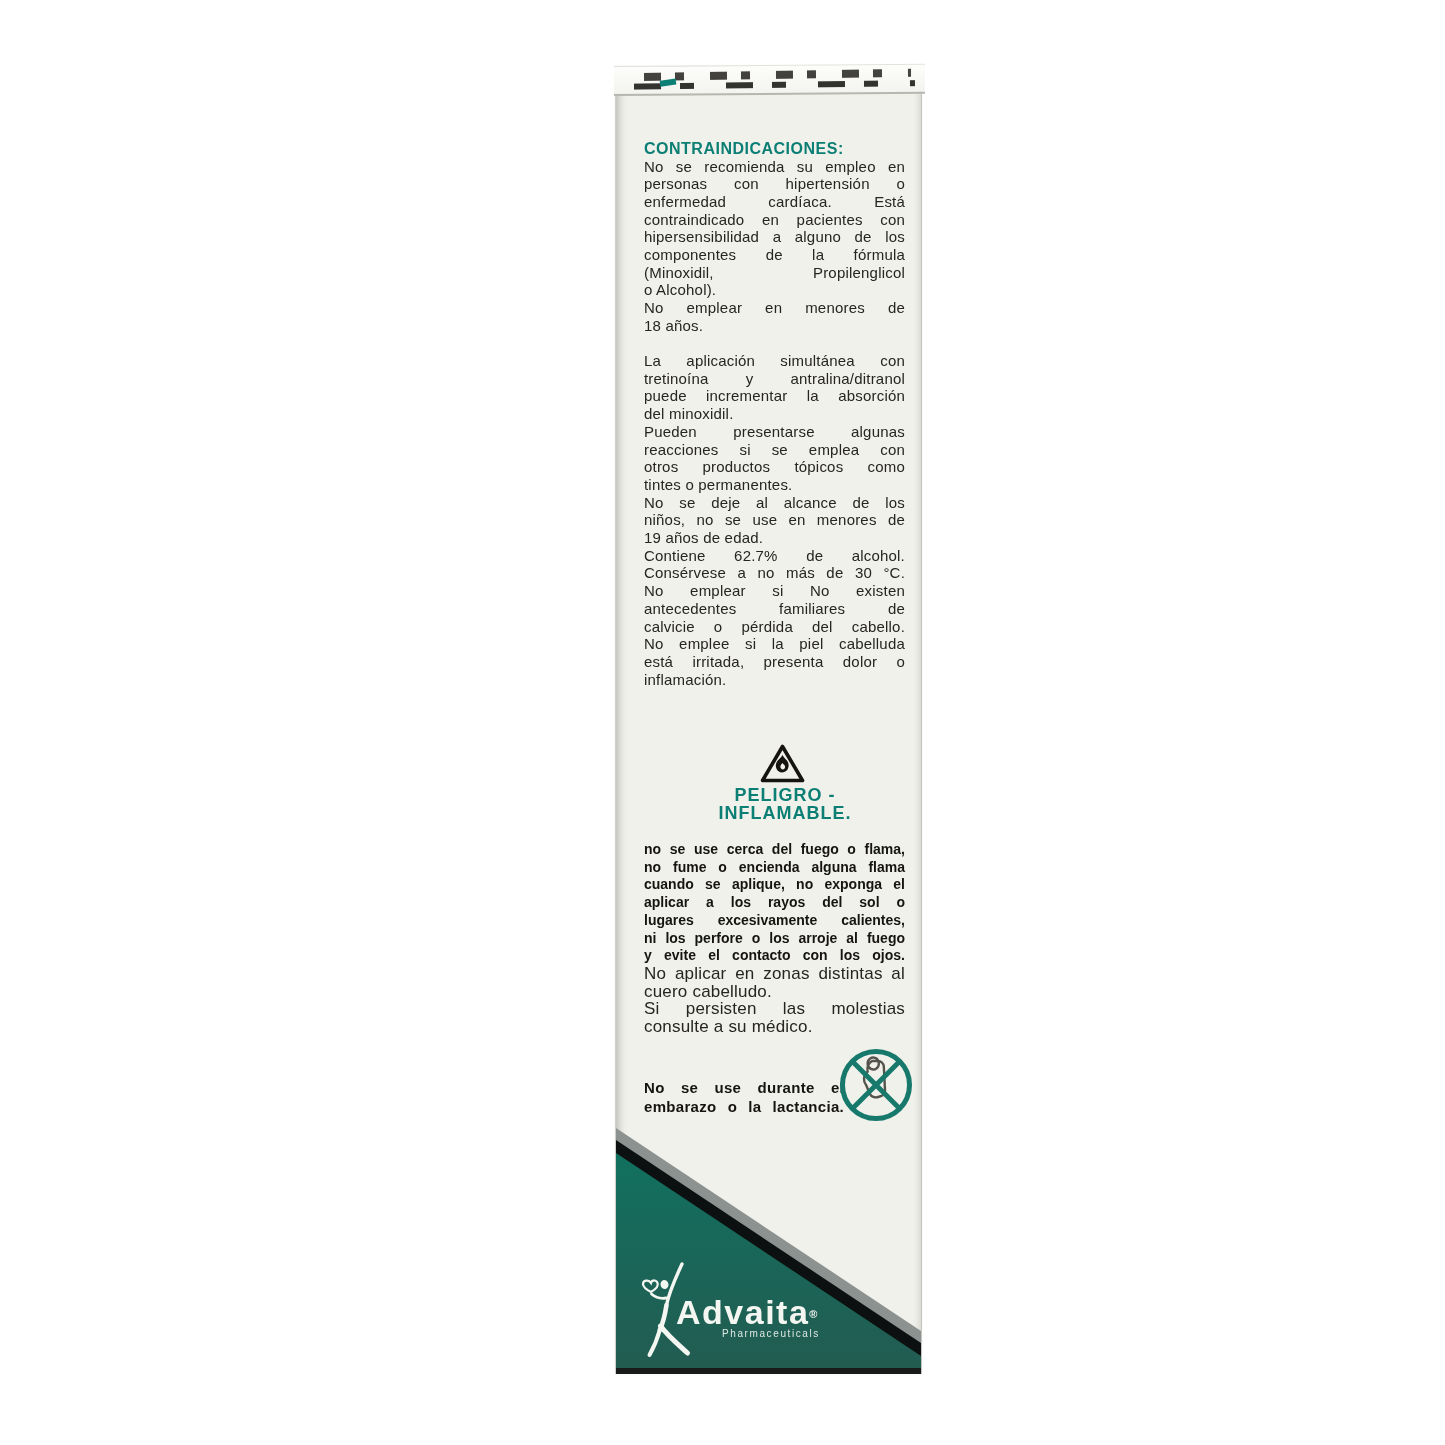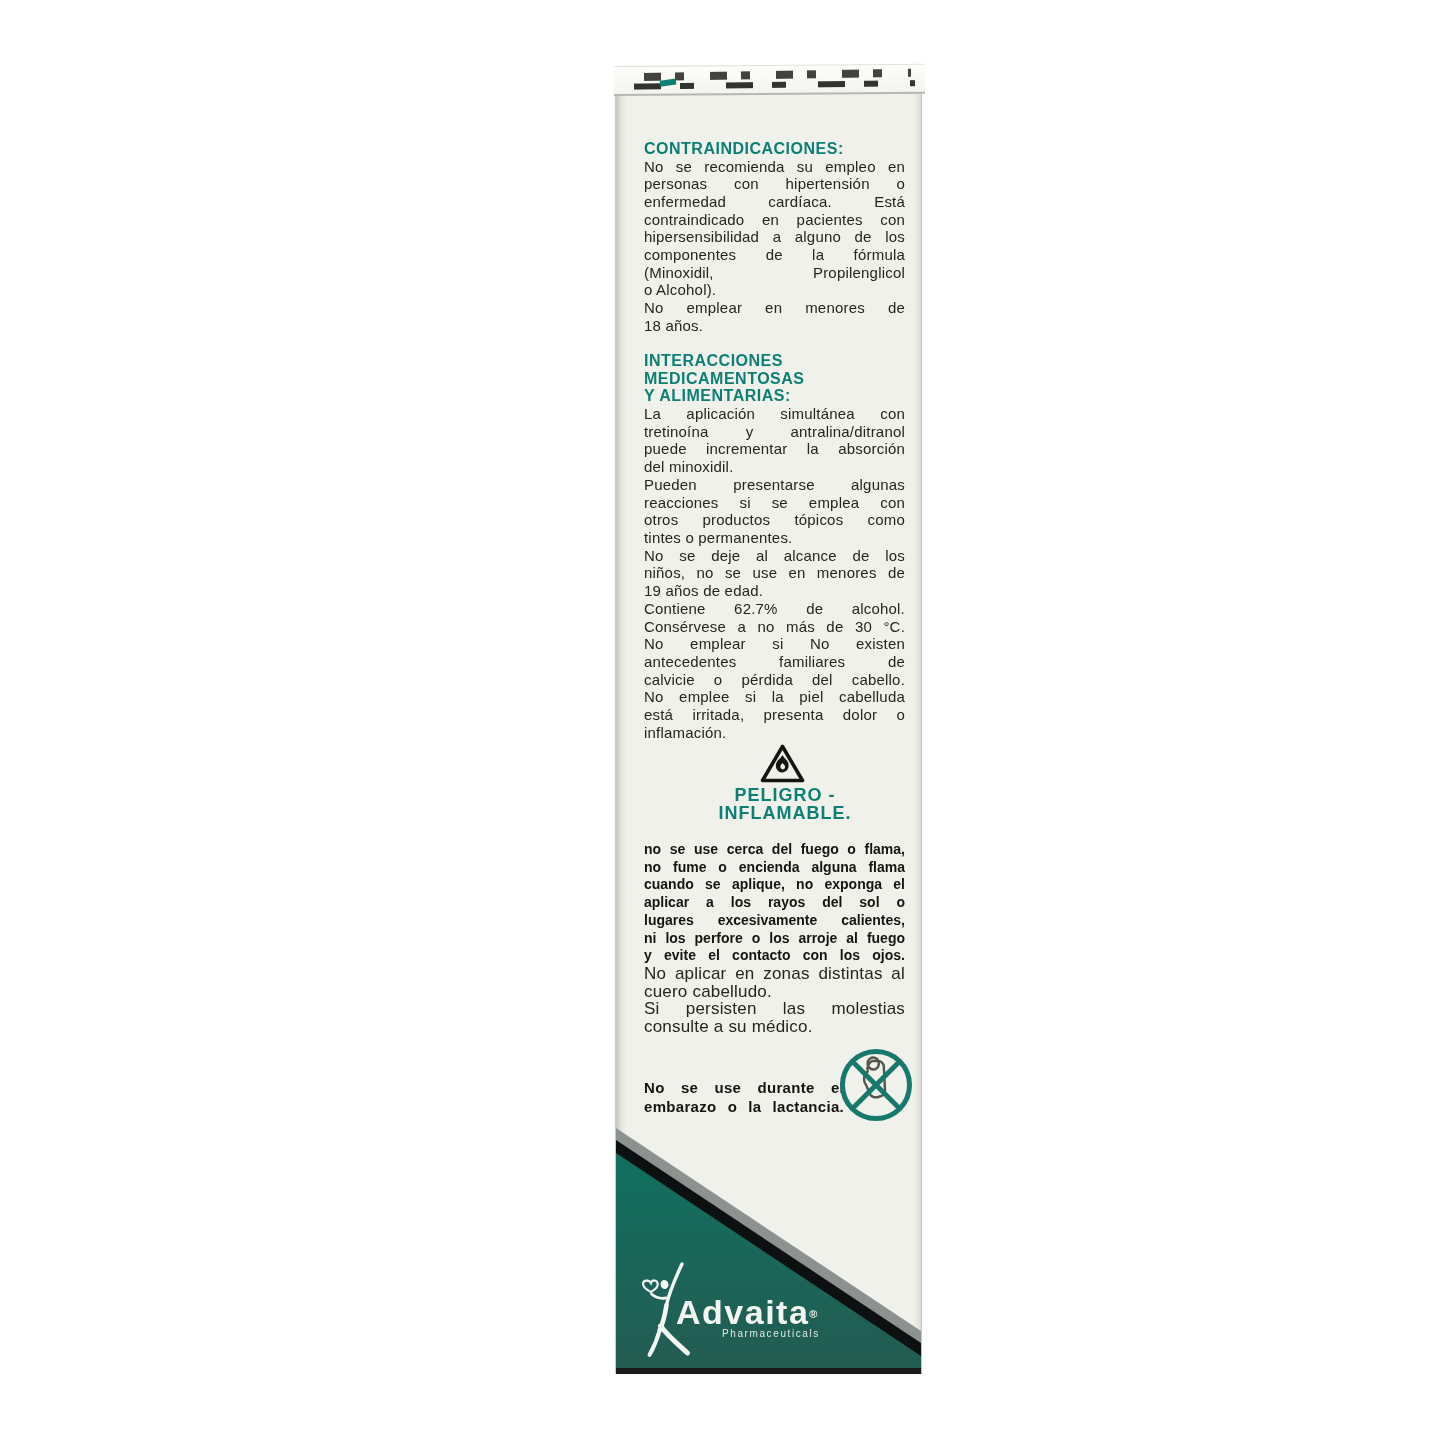--- a/index.html
+++ b/index.html
@@ -92,25 +92,20 @@
         <div class="tl j">hipersensibilidad a alguno de los</div>
         <div class="tl j">componentes de la fórmula</div>
         <div class="tl j">(Minoxidil, Propilenglicol</div>
         <div class="tl">o Alcohol).</div>
         <div class="tl j">No emplear en menores de</div>
         <div class="tl">18 años.</div>
       </div>
   </div>
 
   <div class="sec sec-inter bodytxt">
-    <div class="h-teal">
-        <div class="tl">INTERACCIONES</div>
-        <div class="tl">MEDICAMENTOSAS</div>
-        <div class="tl">Y ALIMENTARIAS:</div>
-      </div>
     <div>
         <div class="tl j">La aplicación simultánea con</div>
         <div class="tl j">tretinoína y antralina/ditranol</div>
         <div class="tl j">puede incrementar la absorción</div>
         <div class="tl">del minoxidil.</div>
         <div class="tl j">Pueden presentarse algunas</div>
         <div class="tl j">reacciones si se emplea con</div>
         <div class="tl j">otros productos tópicos como</div>
         <div class="tl">tintes o permanentes.</div>
         <div class="tl j">No se deje al alcance de los</div>

